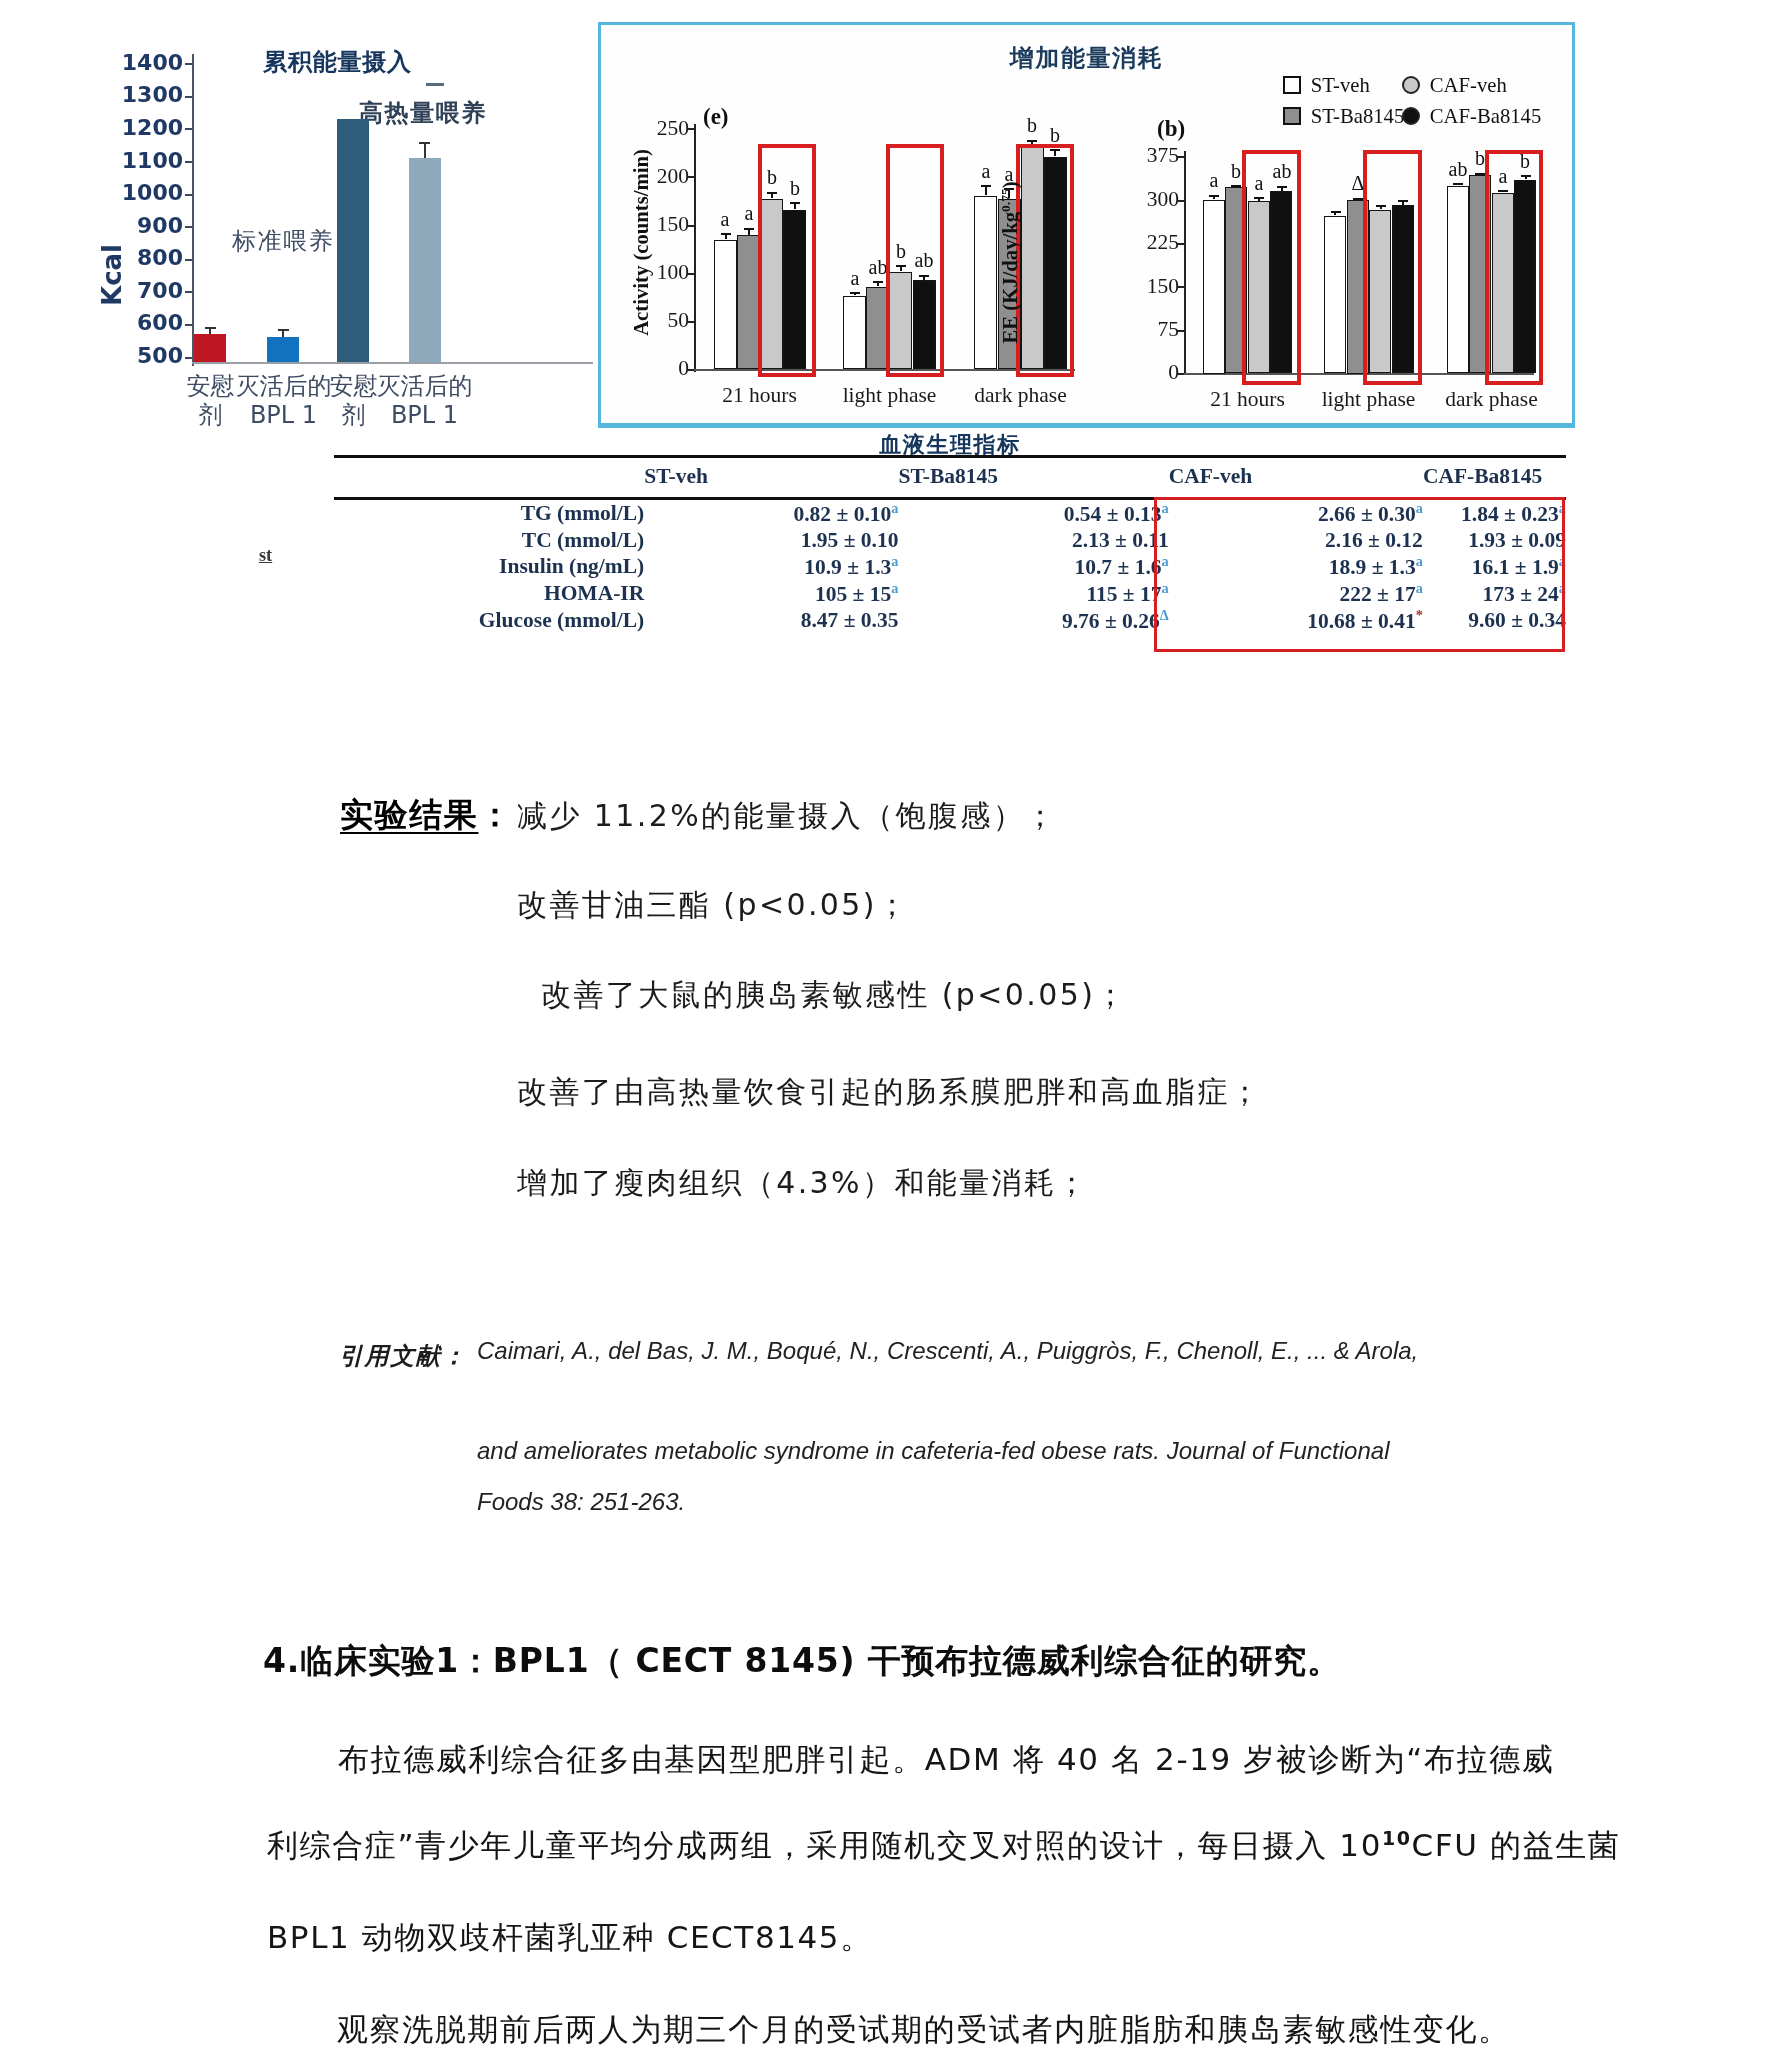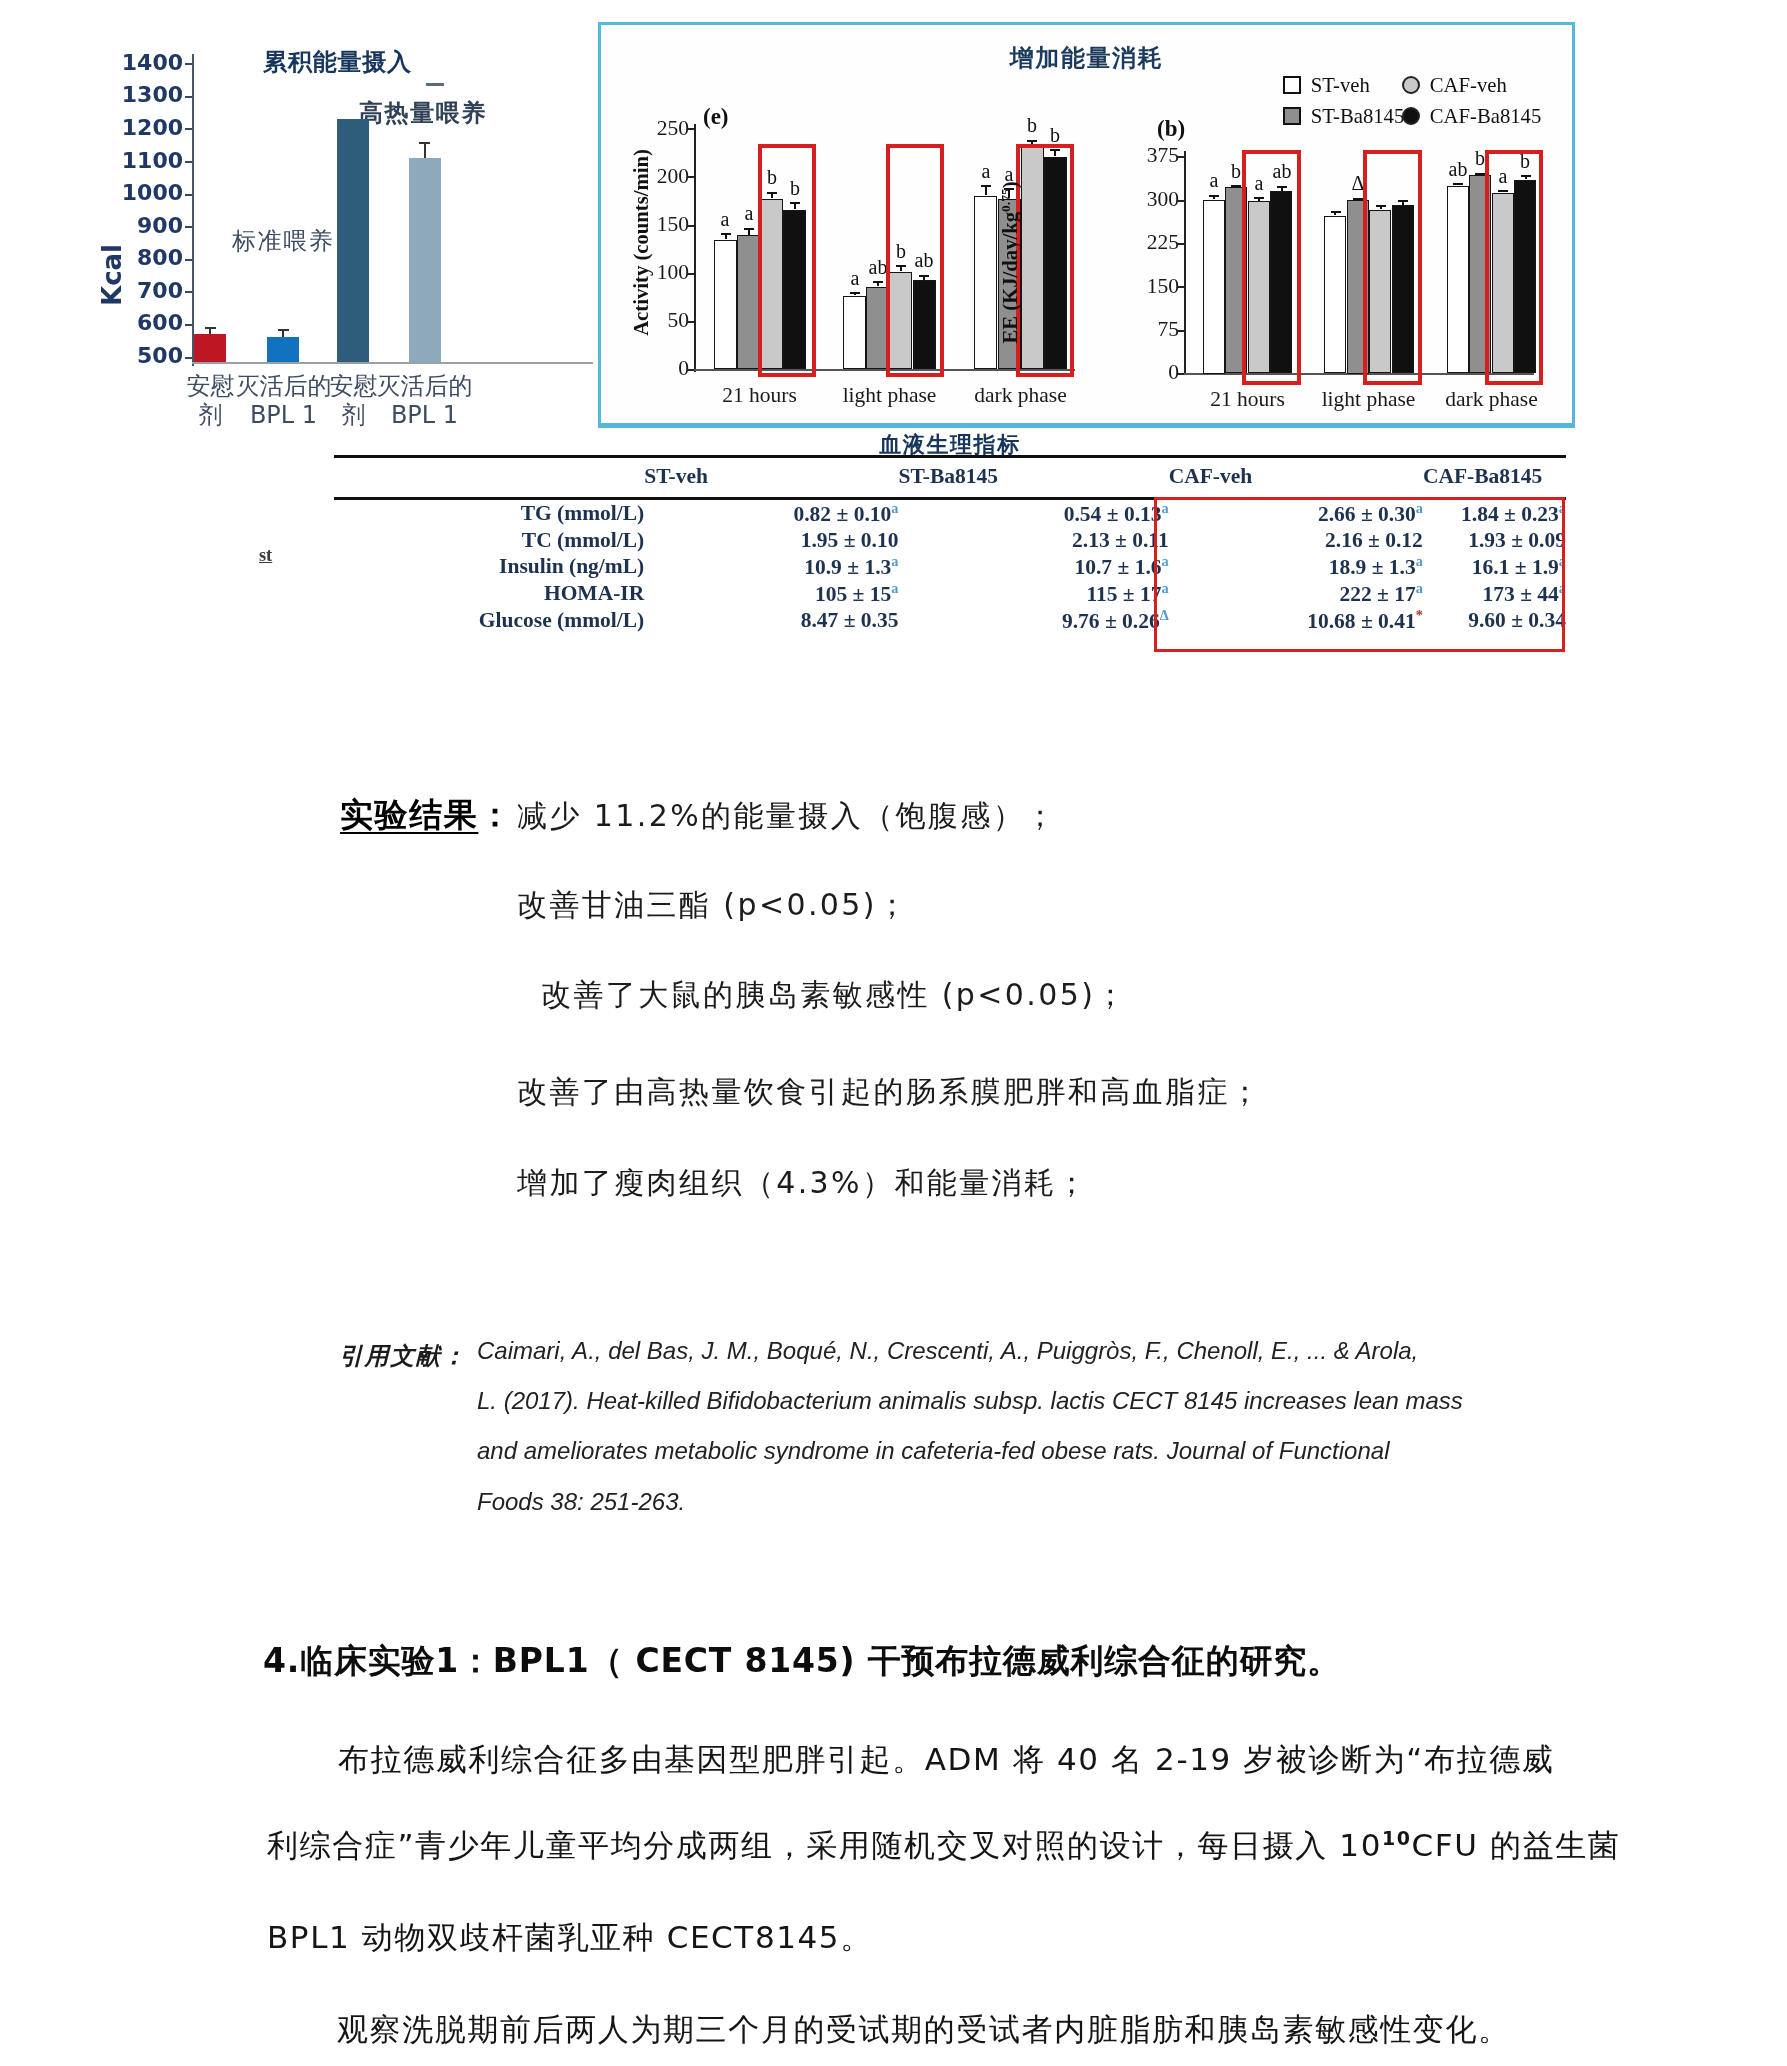--- a/index.html
+++ b/index.html
@@ -283,21 +283,21 @@
           <td><span>10.9 ± 1.3</span><sup style="color: rgb(78, 155, 210);">a</sup></td>
           <td><span>10.7 ± 1.6</span><sup style="color: rgb(78, 155, 210);">a</sup></td>
           <td><span>18.9 ± 1.3</span><sup style="color: rgb(78, 155, 210);">a</sup></td>
           <td><span>16.1 ± 1.9</span><sup style="color: rgb(78, 155, 210);">a</sup></td>
         </tr>
         <tr>
           <th>HOMA-IR</th>
           <td><span>105 ± 15</span><sup style="color: rgb(78, 155, 210);">a</sup></td>
           <td><span>115 ± 17</span><sup style="color: rgb(78, 155, 210);">a</sup></td>
           <td><span>222 ± 17</span><sup style="color: rgb(78, 155, 210);">a</sup></td>
-          <td><span>173 ± 44</span><sup style="color: rgb(78, 155, 210);">a</sup></td>
+          <td><span>173 ± 24</span><sup style="color: rgb(78, 155, 210);">a</sup></td>
         </tr>
         <tr>
           <th>Glucose (mmol/L)</th>
           <td><span>8.47 ± 0.35</span></td>
           <td><span>9.76 ± 0.26</span><sup style="color: rgb(78, 155, 210);">Δ</sup></td>
           <td><span>10.68 ± 0.41</span><sup style="color: rgb(168, 52, 42);">*</sup></td>
           <td><span>9.60 ± 0.34</span></td>
         </tr>
       </tbody>
   </table>
@@ -307,21 +307,20 @@
     <span class="ul">实验结果</span><span>：</span>
   </div>
   <div class="abs res-item" style="left:517px;top:796px;">减少 11.2%的能量摄入（饱腹感）；</div>
   <div class="abs res-item" style="left:517px;top:885px;">改善甘油三酯 (p&lt;0.05)；</div>
   <div class="abs res-item" style="left:517px;top:975px;margin-left:24px;">改善了大鼠的胰岛素敏感性 (p&lt;0.05)；</div>
   <div class="abs res-item" style="left:517px;top:1072px;">改善了由高热量饮食引起的肠系膜肥胖和高血脂症；</div>
   <div class="abs res-item" style="left:517px;top:1163px;">增加了瘦肉组织（4.3%）和能量消耗；</div>
 
   <div class="abs cit-label" style="left:339px;top:1340px;">引用文献：</div>
   <div class="abs cit-line" style="left:477px;top:1337px;">Caimari, A., del Bas, J. M., Boqué, N., Crescenti, A., Puiggròs, F., Chenoll, E., ... &amp; Arola,</div>
-  <div class="abs cit-line" style="left:477px;top:1387px;">L. (2017). Heat-killed Bifidobacterium animalis subsp. lactis CECT 8145 increases lean mass</div>
   <div class="abs cit-line" style="left:477px;top:1437px;">and ameliorates metabolic syndrome in cafeteria-fed obese rats. Journal of Functional</div>
   <div class="abs cit-line" style="left:477px;top:1488px;">Foods 38: 251-263.</div>
 
   <div class="abs cl-heading" style="left:263px;top:1639px;">4.临床实验1：BPL1（ CECT 8145) 干预布拉德威利综合征的研究。</div>
   <div class="abs cl-para" style="left:338px;top:1739px;">布拉德威利综合征多由基因型肥胖引起。ADM 将 40 名 2-19 岁被诊断为“布拉德威</div>
   <div class="abs cl-para" style="left:267px;top:1825px;">
     <span>利综合症”青少年儿童平均分成两组，采用随机交叉对照的设计，每日摄入 10</span><sup>10</sup><span>CFU 的益生菌</span>
   </div>
   <div class="abs cl-para" style="left:267px;top:1917px;">BPL1 动物双歧杆菌乳亚种 CECT8145。</div>
   <div class="abs cl-para" style="left:337px;top:2009px;">观察洗脱期前后两人为期三个月的受试期的受试者内脏脂肪和胰岛素敏感性变化。</div>

